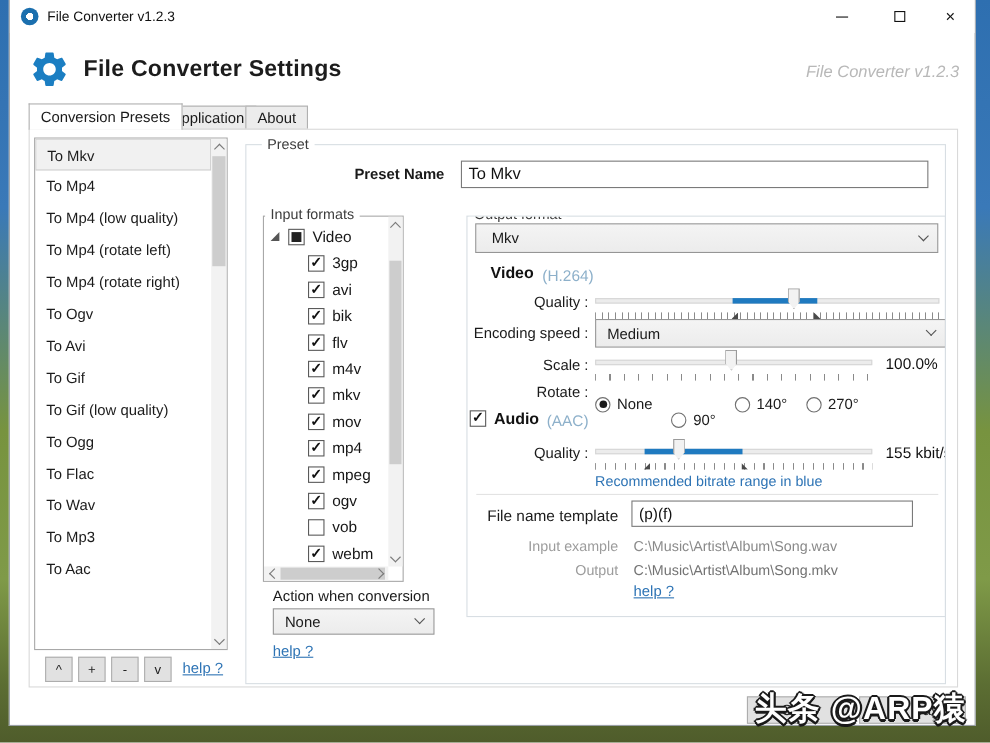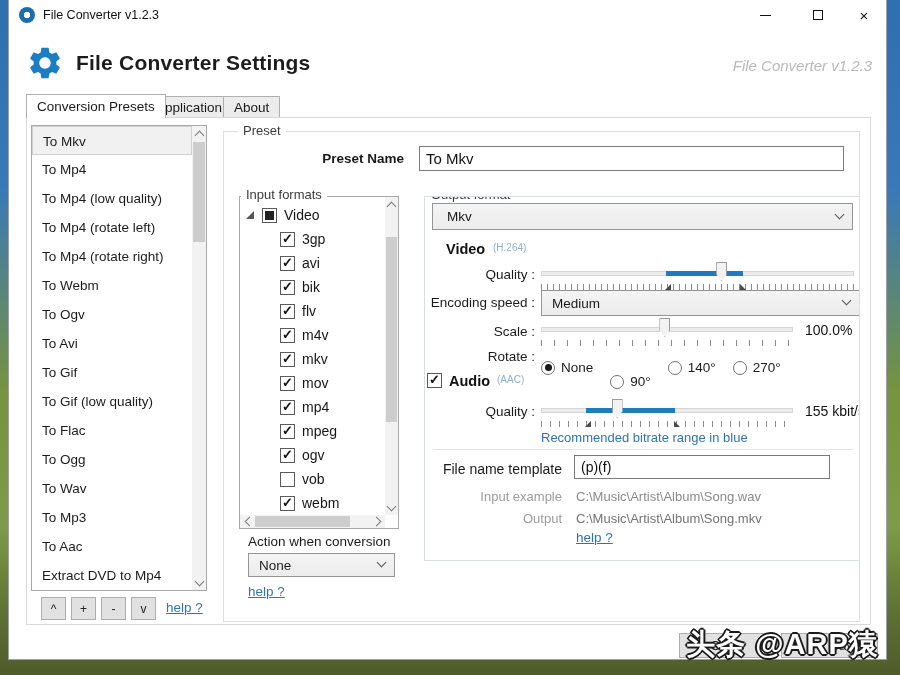--- a/index.html
+++ b/index.html
@@ -82,21 +82,21 @@
     display:inline-flex; align-items:center; justify-content:center; margin-right:7px; flex:0 0 auto; }
   .tree-cb .mark { font-size:13px; font-weight:700; color:#111; line-height:1; margin-top:-2px; }
   .tree-cb .indet { width:9px; height:9px; background:#222; }
   
   .bigbtn { position:absolute; width:97px; height:25px; background:#e1e1e1; border:1px solid #adadad;
     font-size:13.5px; color:#222; display:flex; align-items:center; justify-content:center; }
   .watermark { position:absolute; left:666px; top:625px; width:215px; text-align:center; font-size:29px; font-weight:700;
     color:#ffffff; letter-spacing:1px; z-index:9; font-family:"Liberation Sans",sans-serif;
     text-shadow:-2px 0 #1a1a1a,2px 0 #1a1a1a,0 -2px #1a1a1a,0 2px #1a1a1a,-1px -1px #1a1a1a,1px 1px #1a1a1a,-1px 1px #1a1a1a,1px -1px #1a1a1a; }
   .sep { position:absolute; height:1px; background:#e3e3e3; }
-  .codec { color:#8db0ca; font-size:10px; }
+  .codec { color:#8db0ca; font-size:14px; }
   .graylbl { color:#9c9c9c; font-size:13px; }
   .grayval { font-size:13px; color:#8a8a8a; white-space:nowrap; }
 </style>
 </head>
 <body>
 
 <div id="window">
 
   <div class="abs titlebar">
     <div class="abs app-icon"></div>
@@ -121,31 +121,29 @@
   <div class="tab" style="left:214px; top:96px; height:22px;">About</div>
   <div class="abs tab-content"></div>
 
   <div class="abs plist">
     <div style="margin-right:14px;">
       <div class="plist-item selected">To Mkv</div>
       <div class="plist-item">To Mp4</div>
       <div class="plist-item">To Mp4 (low quality)</div>
       <div class="plist-item">To Mp4 (rotate left)</div>
       <div class="plist-item">To Mp4 (rotate right)</div>
-      <div class="plist-item">To Webm</div>
       <div class="plist-item">To Ogv</div>
       <div class="plist-item">To Avi</div>
       <div class="plist-item">To Gif</div>
       <div class="plist-item">To Gif (low quality)</div>
+      <div class="plist-item">To Ogg</div>
       <div class="plist-item">To Flac</div>
-      <div class="plist-item">To Ogg</div>
       <div class="plist-item">To Wav</div>
       <div class="plist-item">To Mp3</div>
       <div class="plist-item">To Aac</div>
-      <div class="plist-item">Extract DVD to Mp4</div>
     </div>
     <div class="vscroll">
       <div class="sbtn" style="top:0;">
           <span class="chev up"></span>
         </div>
       <div class="thumb" style="top:16px; height:100px;"></div>
       <div class="sbtn" style="bottom:0;">
           <span class="chev down"></span>
         </div>
     </div>
@@ -156,21 +154,21 @@
   <div class="smallbtn" style="left:92px; top:597px;">-</div>
   <div class="smallbtn" style="left:122px; top:597px;">v</div>
   <a class="help abs" style="left:157px; top:600px;">help ?</a>
 
   <div class="group" style="left:214px; top:131px; width:637px; height:491px;">
     <span class="legend" style="left:14px;">Preset</span>
 
     <div class="rlbl" style="left:20px; top:19px; width:160px;font-weight:bold;">Preset Name</div>
     <input class="txtinput" style="left: 195px; top: 14px; width: 425px; height: 25px;" value="To Mkv">
 
-    <div class="group" style="left:15px; top:64px; width:160px; height:333px; border-color:#a8a8a8;">
+    <div class="group" style="left:15px; top:64px; width:128px; height:333px; border-color:#a8a8a8;">
       <span class="legend" style="left:1px; top:-10px;">Input formats</span>
       <div style="position:absolute; left:0; top:0; right:13px; bottom:13px; overflow:hidden;">
         <div class="tree-row" style="left:6px; top:6px;">
           <span class="expander"></span>
           <span class="tree-cb">
               <span class="indet"></span>
             </span>
           <span>Video</span>
         </div>
         <div class="tree-row" style="left:40px; top:30px;">

